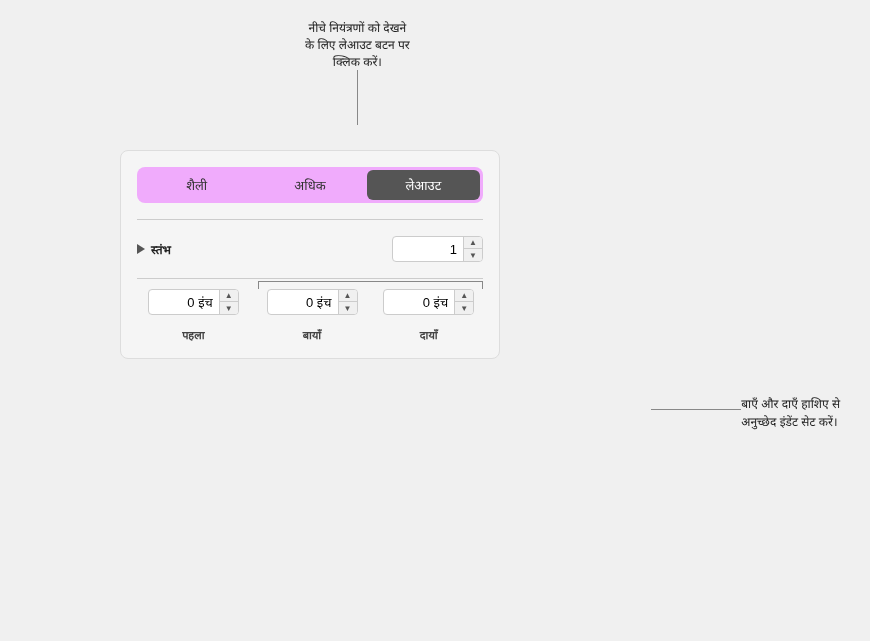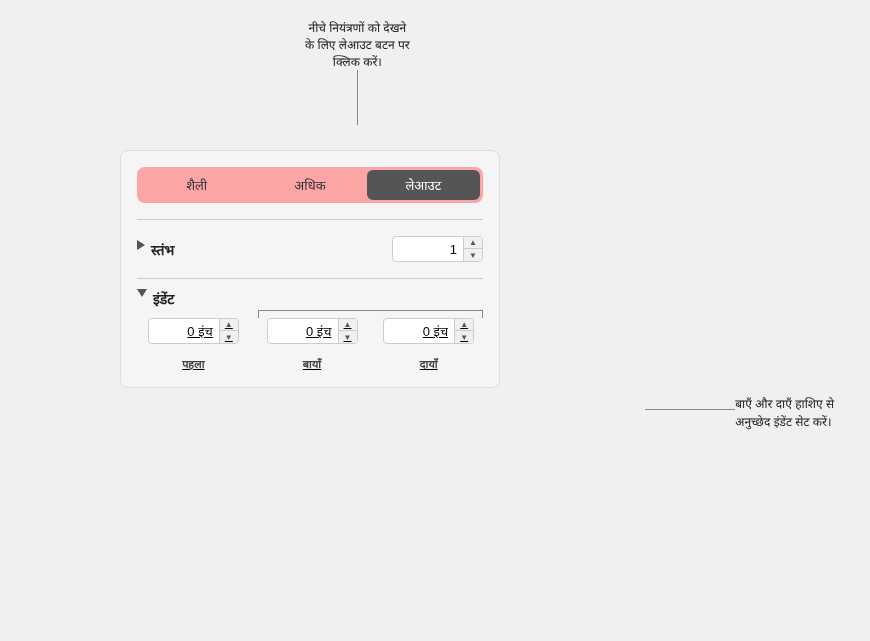--- a/index.html
+++ b/index.html
@@ -30,21 +30,21 @@
       border-radius: 8px;
       padding: 16px;
       border: 1px solid #ddd;
     }
 
     
     .tabs {
       display: flex;
       gap: 0;
       margin-bottom: 16px;
-      background: #fca5a5;
+      background: #f0abfc;
       border-radius: 8px;
       padding: 3px;
     }
 
     .tab {
       flex: 1;
       text-align: center;
       padding: 6px 12px;
       font-size: 13px;
       cursor: pointer;
@@ -68,22 +68,23 @@
     
     .section-row {
       display: flex;
       align-items: center;
       justify-content: space-between;
       padding: 6px 0;
     }
 
     .section-label {
       display: flex;
+      align-items: center;
       gap: 6px;
-      font-size: 14px;
+      font-size: 12px;
       font-weight: 600;
       color: #222;
     }
 
     .triangle-right {
       width: 0;
       height: 0;
       border-top: 5px solid transparent;
       border-bottom: 5px solid transparent;
       border-left: 8px solid #555;
@@ -145,21 +146,20 @@
 
     
     .indent-section {
       margin-top: 8px;
     }
 
     .indent-fields {
       display: flex;
       gap: 8px;
       margin-top: 10px;
-      text-decoration: underline;
     }
 
     .indent-field {
       flex: 1;
       display: flex;
       flex-direction: column;
       align-items: center;
     }
 
     .indent-field-label {
@@ -237,24 +237,20 @@
         <div class="stepper-buttons">
           <button class="stepper-btn">▲</button>
           <button class="stepper-btn">▼</button>
         </div>
       </div>
     </div>
 
     <div class="divider"></div>
 
     <div class="indent-section">
-      <div class="section-label">
-        <span class="triangle-down"></span>
-        <span>इंडेंट</span>
-      </div>
 
       <div class="indent-fields">
 
         <div class="indent-field">
           <div class="stepper-group">
             <input class="stepper-input" type="text" value="0 इंच" style="">
             <div class="stepper-buttons">
               <button class="stepper-btn">▲</button>
               <button class="stepper-btn">▼</button>
             </div>
@@ -286,21 +282,21 @@
                 </div>
               </div>
               <span class="indent-field-label">दायाँ</span>
             </div>
           </div>
         </div>
       </div>
     </div>
   </div>
 
-  <div style="position: absolute; right: 36px; top: 395px; margin-left: 40px;">
+  <div style="position: absolute; right: 30px; top: 395px; margin-left: 40px;">
     <span style="font-size: 12px; color: #222; line-height: 1.5; white-space: pre-line; display: block;">बाएँ और दाएँ हाशिए से
 अनुच्छेद इंडेंट सेट करें।</span>
 
     <div style="position: absolute; left: -90px; top: 14px; width: 90px; height: 1px; background: #888;"></div>
   </div>
 
 
 </div>
 
 </body></html>

